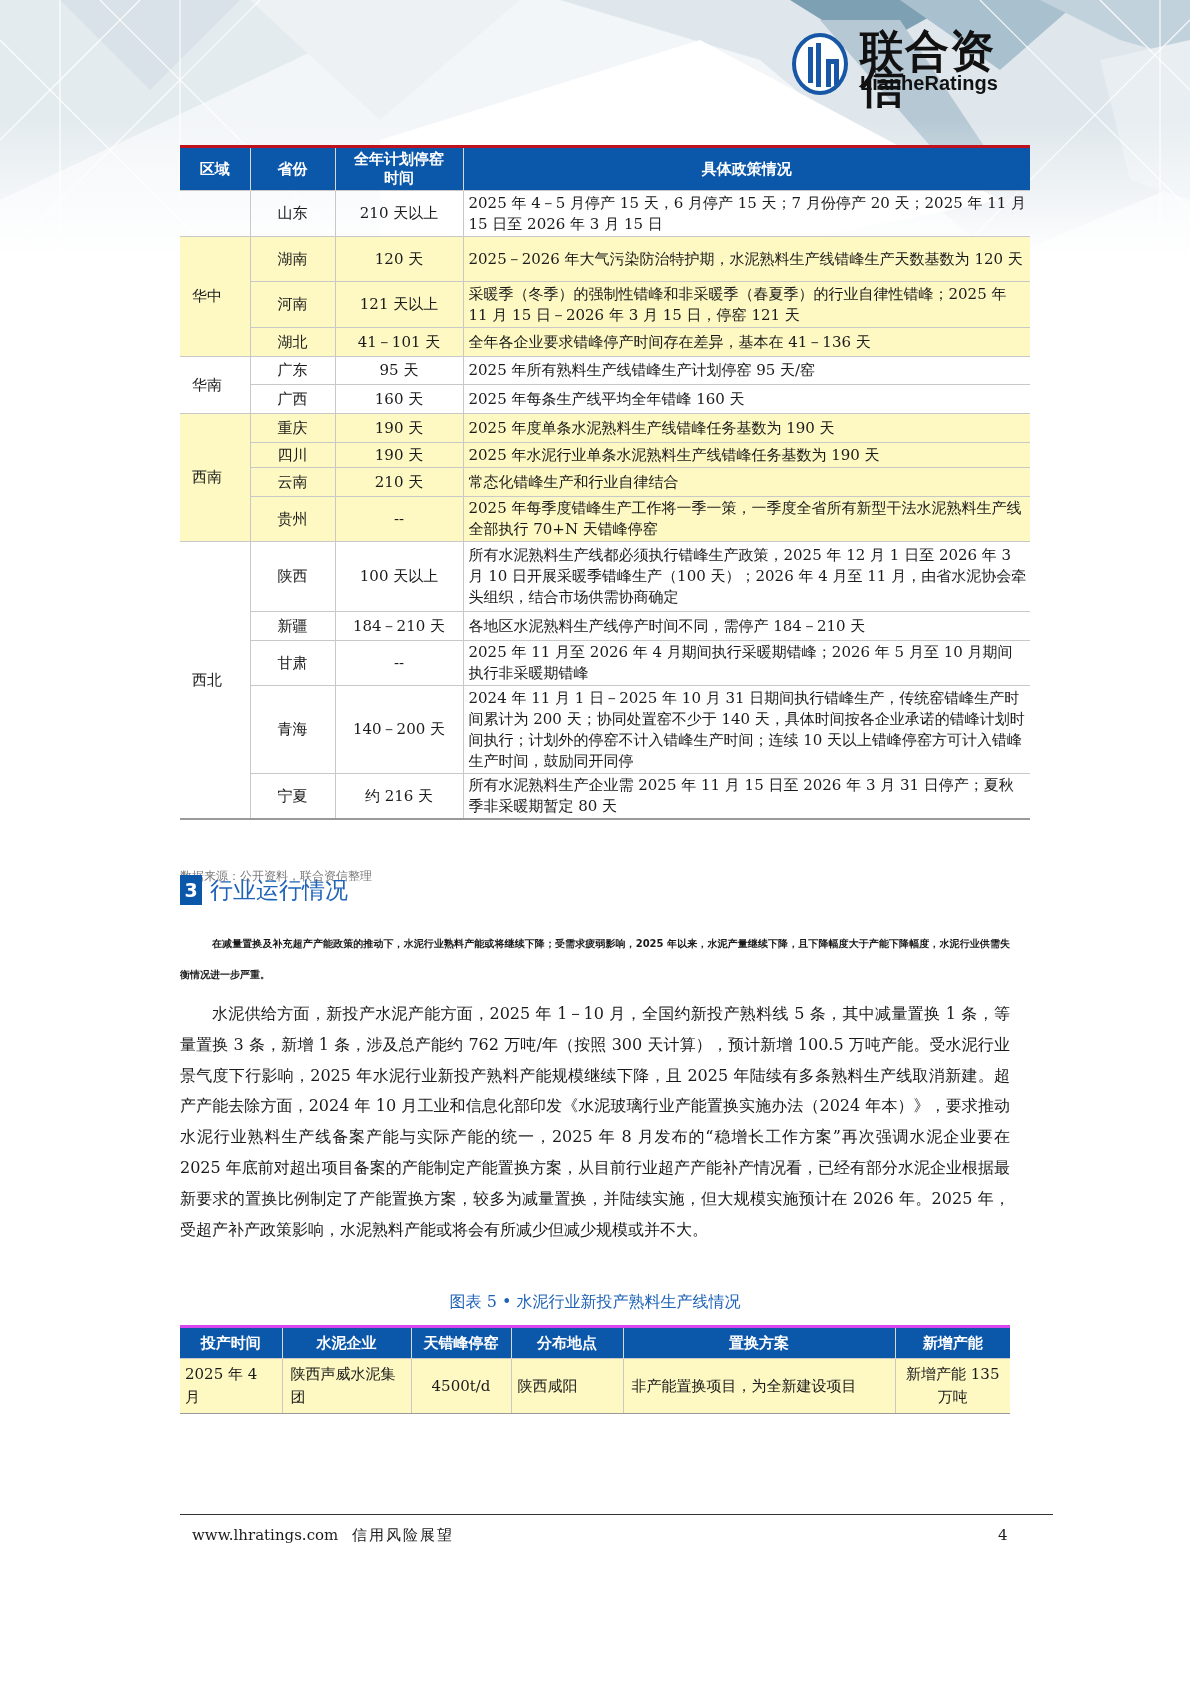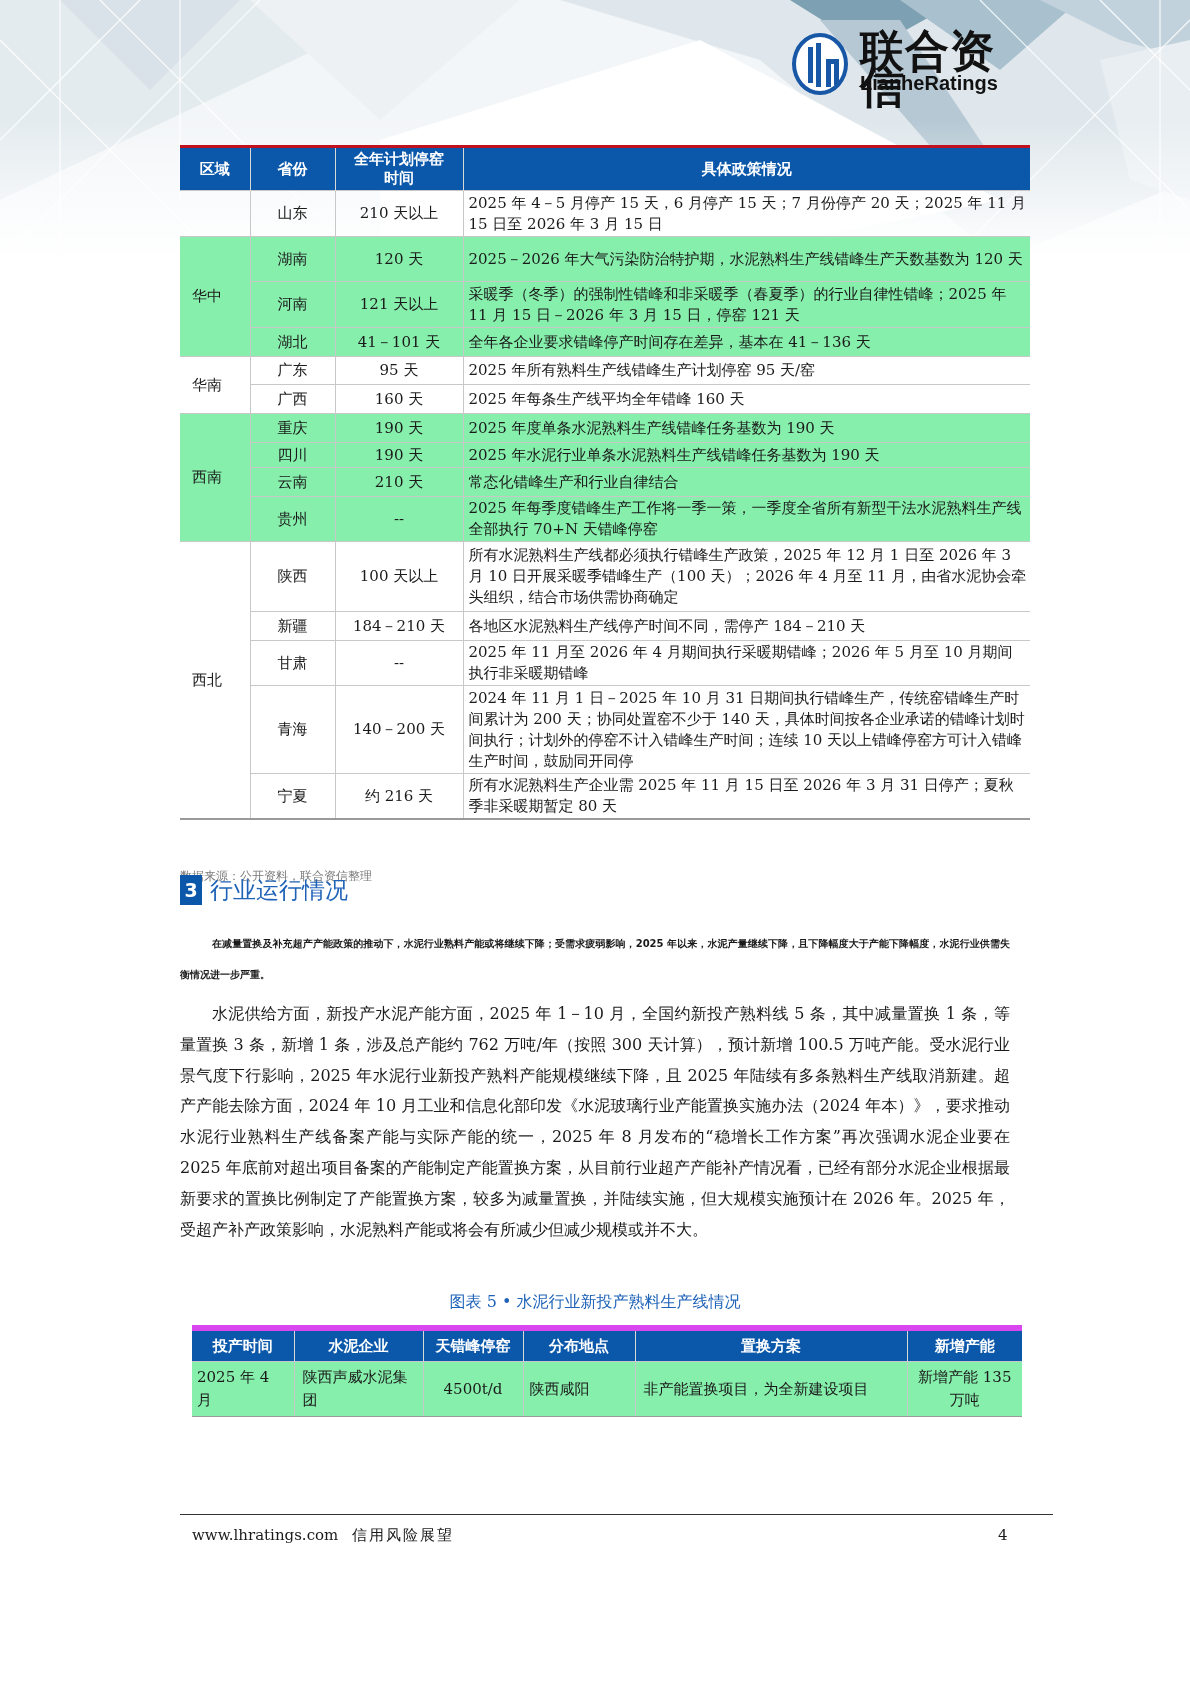--- a/index.html
+++ b/index.html
@@ -13,36 +13,36 @@
   .logo-en { position:absolute; left:68px; top:38px; font-family:"Liberation Sans","DejaVu Sans",sans-serif; font-weight:bold; font-size:20px; color:#111; line-height:24px; }
 
   table { border-collapse:collapse; position:absolute; z-index:2; table-layout:fixed; }
   .t1 { left:180px; top:145px; width:850px; border-top:3px solid #c0111f; }
   .t1 th, .t2 th { background:#0b58ab; color:#fff; font-family:"DejaVu Sans","Liberation Sans",sans-serif; font-weight:bold; font-size:15px; line-height:19px; border-left:1px solid #d8d8d8; padding:2px 4px; text-align:center; }
   .t1 th:first-child, .t2 th:first-child { border-left:none; }
   .t1 td, .t2 td { font-size:15px; line-height:21px; border-top:1px solid #c8c8c8; border-left:1px solid #c8c8c8; padding:1px 5px; vertical-align:middle; }
   .t1 td.c, .t2 td.c { text-align:center; }
   .t1 td.region { border-left:none; text-align:left; padding-left:12px; }
   .t1 tr.last td, .t1 td.lastcell { border-bottom:2px solid #9a9a9a; }
-  .gray td { background:#86efac; }
+  .gray td { background:#fef9c3; }
   .t1 td.desc { text-align:left; padding-left:5px; padding-right:3px; }
 
   .source { position:absolute; left:180px; top:868px; font-size:12px; color:#7a7a7a; z-index:2; }
 
   .sec { position:absolute; left:180px; top:875px; z-index:2; display:flex; align-items:center; }
   .sec-num { width:22px; height:30px; background:#0b58ab; color:#fff; font-family:"DejaVu Sans","Liberation Sans",sans-serif; font-weight:bold; font-size:19px; text-align:center; line-height:30px; }
   .sec-title { margin-left:8px; color:#1f63b8; font-family:"DejaVu Sans","Liberation Sans",sans-serif; font-size:23px; line-height:30px; }
 
   .para { position:absolute; left:180px; width:830px; z-index:2; font-size:16px; line-height:30.8px; text-indent:32px; text-align:justify; }
   .p1 { top:929px; font-weight:bold; font-family:"DejaVu Sans","Liberation Sans",sans-serif; font-size:10px; }
   .p2 { top:999px; }
 
   .fig-title { position:absolute; left:180px; width:830px; top:1292px; text-align:center; color:#1f63b8; font-size:16px; z-index:2; }
 
-  .t2 { left:192px; top:1325px; width:830px; border-top:6px solid #d946ef; }
+  .t2 { left:180px; top:1325px; width:830px; border-top:3px solid #d946ef; }
   .t2 th { height:26px; }
   .t2 td { line-height:23px; padding:1px 5px; }
   .t2 td.first { border-left:none; }
   .t2 tr.last td { border-bottom:1px solid #9a9a9a; }
 
   .footer-line { position:absolute; left:180px; width:873px; top:1514px; height:0; border-top:1.5px solid #333; z-index:2; }
   .footer-url { position:absolute; left:192px; top:1526px; font-size:15px; z-index:2; }
   .footer-pub { position:absolute; left:352px; top:1526px; font-size:15px; letter-spacing:2px; z-index:2; }
   .footer-page { position:absolute; left:998px; top:1526px; font-size:15px; z-index:2; }
 </style>

